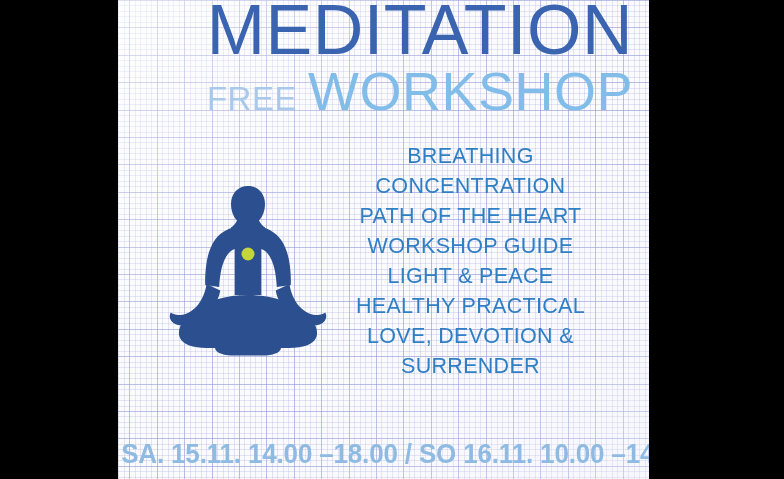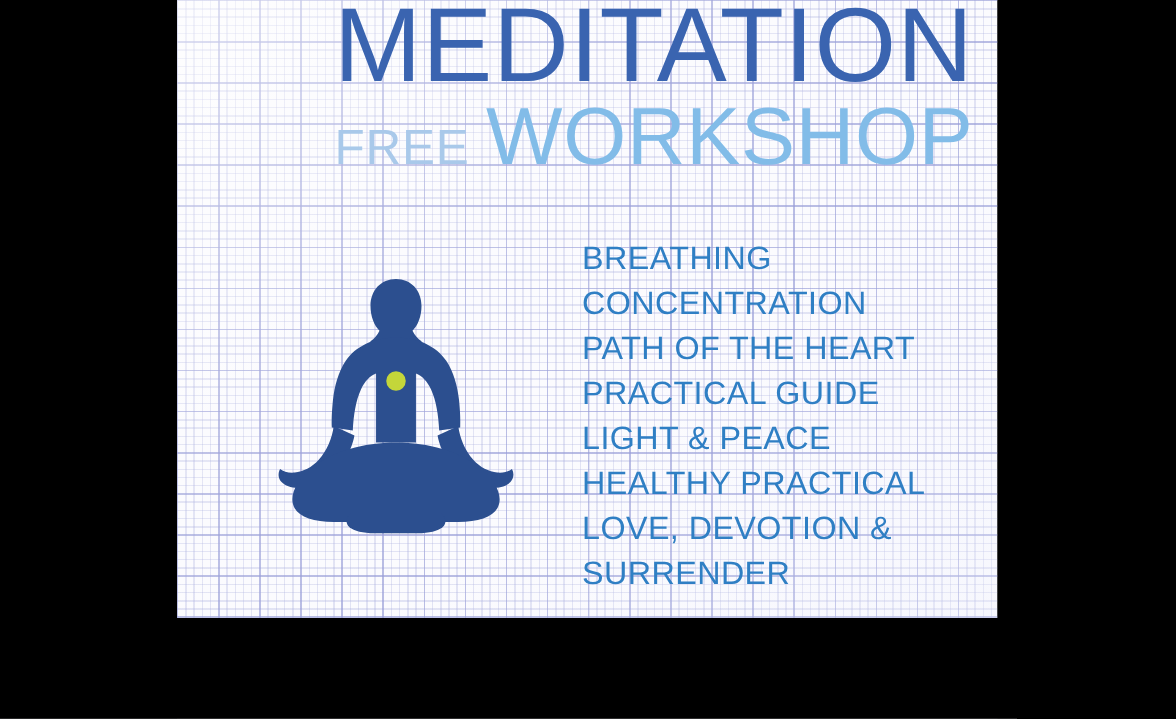--- a/index.html
+++ b/index.html
@@ -18,24 +18,24 @@
     position: relative;
     width: 784px;
     height: 479px;
     background: #000000;
     overflow: hidden;
   }
 
   
   #poster {
     position: absolute;
-    left: 118px;
+    left: 102px;
     top: 0px;
     width: 547px;
-    height: 412px;
+    height: 479px;
     overflow: hidden;
     background:
       
       repeating-linear-gradient(to right,
         rgba(150,155,215,0.55) 0px, rgba(150,155,215,0.55) 1px,
         rgba(0,0,0,0) 1px, rgba(0,0,0,0) 27.4px),
       repeating-linear-gradient(to bottom,
         rgba(150,155,215,0.55) 0px, rgba(150,155,215,0.55) 1px,
         rgba(0,0,0,0) 1px, rgba(0,0,0,0) 27.4px),
       
@@ -104,23 +104,24 @@
     letter-spacing: 0.5px;
     margin-left: 11px;
     vertical-align: baseline;
   }
 
   
   #topics-list {
     position: absolute;
     left: 254px;
     top: 141px;
-    margin: 16px;
+    margin: 0;
     padding: 0;
     list-style: none;
+    text-align: center;
   }
   #topics-list li {
     font-size: 21.5px;
     line-height: 30px;
     color: #2f7fc4;
     letter-spacing: 0.3px;
     white-space: nowrap;
   }
 
   
@@ -248,21 +249,21 @@
         </g>
 
         <circle cx="100" cy="78" r="6.5" fill="#c4d63a"></circle>
       </svg>
     </div>
 
     <ul id="topics-list">
       <li>BREATHING</li>
       <li>CONCENTRATION</li>
       <li>PATH OF THE HEART</li>
-      <li>PRACTICAL GUIDE</li>
+      <li>WORKSHOP GUIDE</li>
       <li>LIGHT &amp; PEACE</li>
       <li>HEALTHY PRACTICAL</li>
       <li>LOVE, DEVOTION &amp;</li>
       <li>SURRENDER</li>
     </ul>
 
     <div id="date-line">SA. 15.11.  14.00 –18.00  /  SO 16.11.  10.00 –14.00</div>
   </div>
 
   <div class="bar" id="bar-left"></div>

